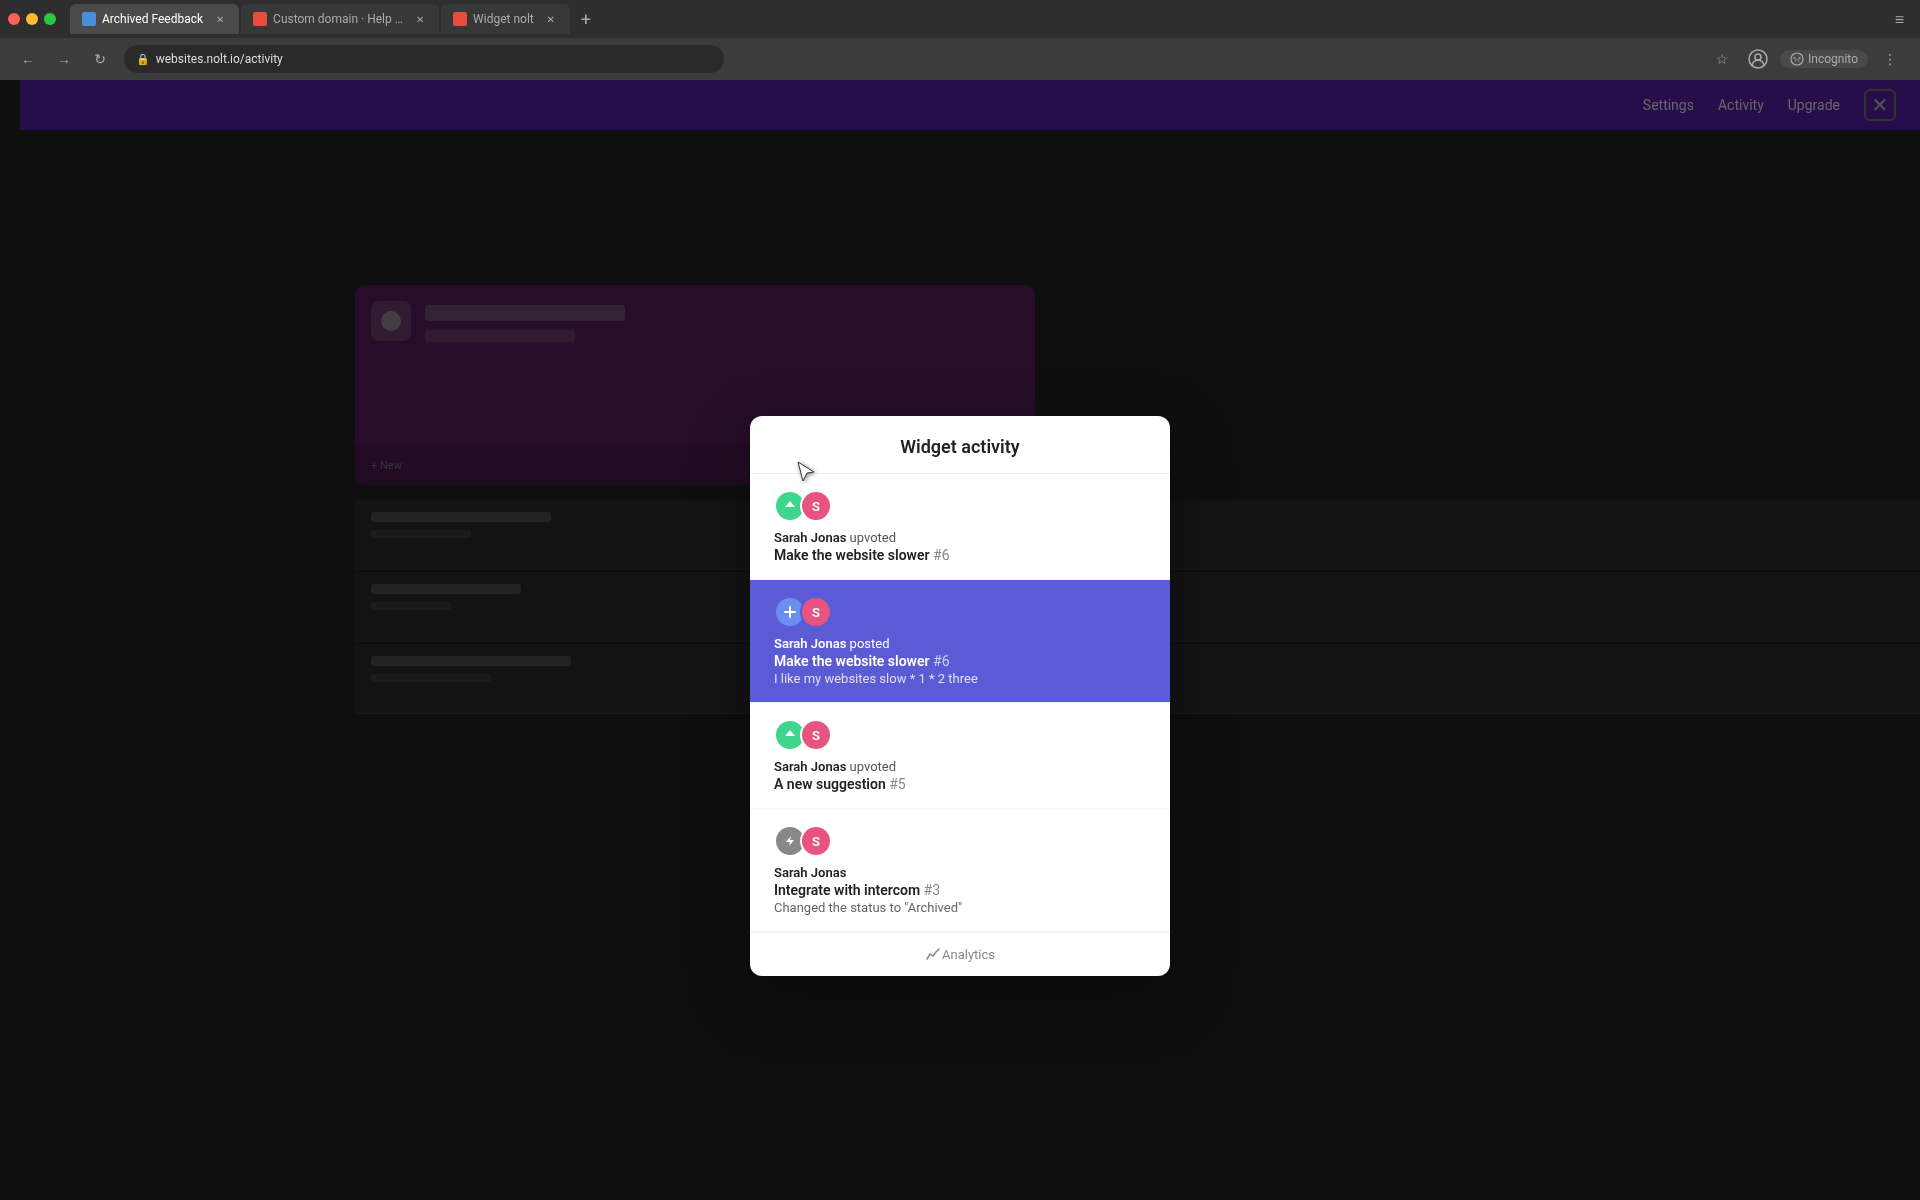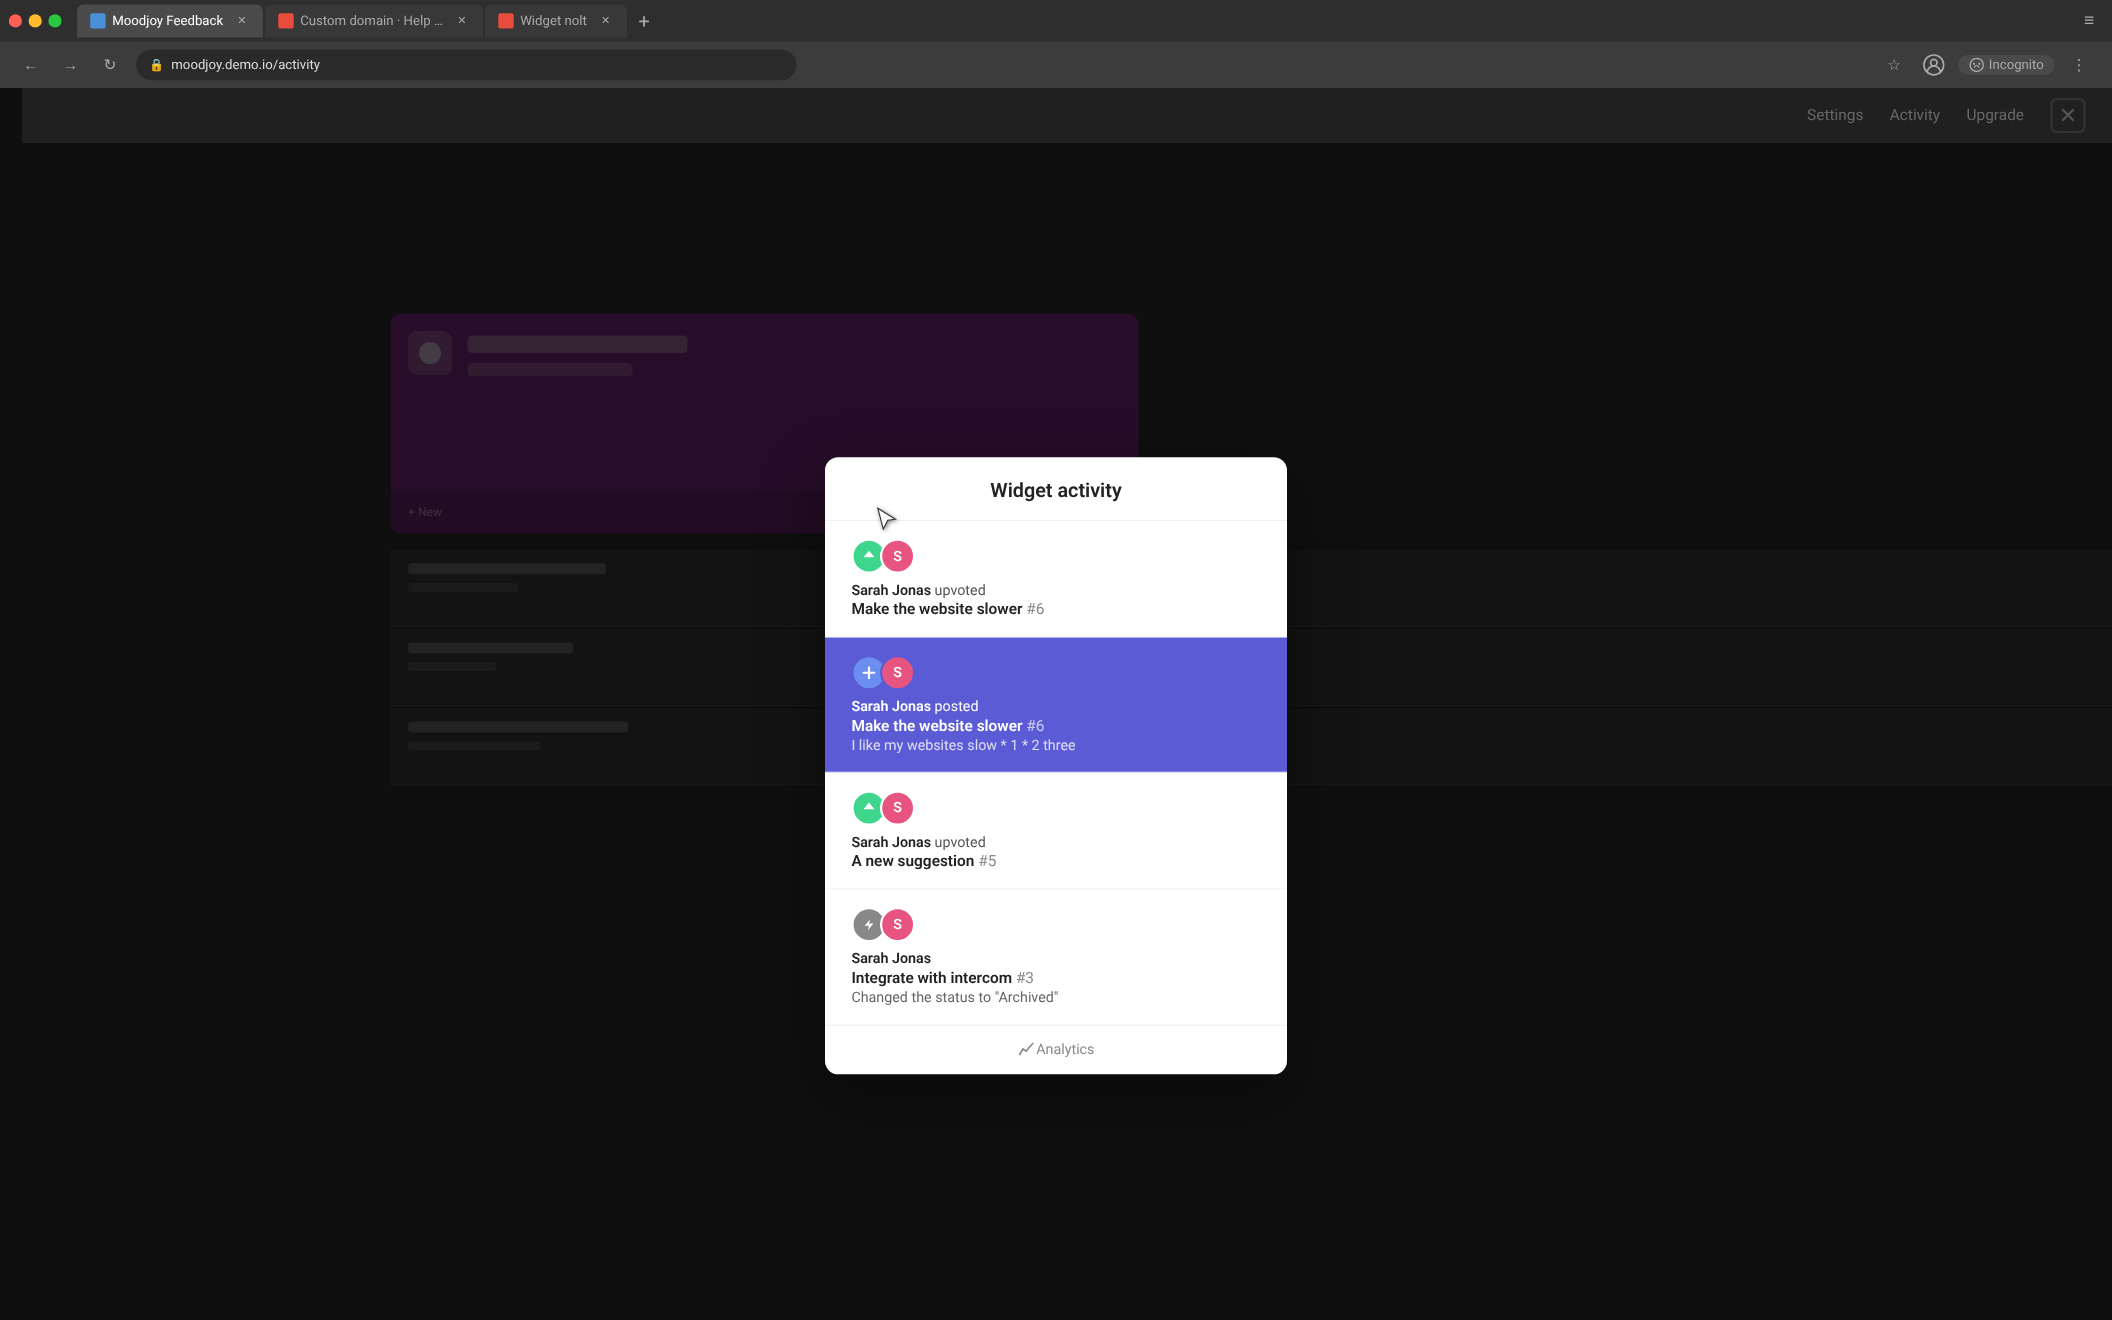--- a/index.html
+++ b/index.html
@@ -191,21 +191,21 @@
       background: #1e1e1e;
     }
 
     
     .app-topbar {
       position: absolute;
       top: 80px;
       left: 0;
       right: 0;
       height: 50px;
-      background: #404040;
+      background: #4c1d95;
       display: flex;
       align-items: center;
       justify-content: flex-end;
       padding: 0 24px;
       gap: 24px;
       margin-left: 20px;
     }
 
     .app-nav-item {
       font-size: 14px;
@@ -392,21 +392,21 @@
 
   <div class="tab-bar">
     <div class="traffic-lights">
       <div class="traffic-light red"></div>
       <div class="traffic-light yellow"></div>
       <div class="traffic-light green"></div>
     </div>
 
     <div class="tab active">
       <div class="tab-favicon favicon-moodjoy" style="width:14px;height:14px;border-radius:2px;background:#4a90d9;"></div>
-      <span class="tab-label">Moodjoy Feedback</span>
+      <span class="tab-label">Archived Feedback</span>
       <div class="tab-close">✕</div>
     </div>
 
     <div class="tab inactive">
       <div class="tab-favicon favicon-nolt" style="width:14px;height:14px;border-radius:2px;background:#e74c3c;"></div>
       <span class="tab-label">Custom domain · Help · Nolt</span>
       <div class="tab-close">✕</div>
     </div>
 
     <div class="tab inactive">
@@ -422,21 +422,21 @@
     </div>
   </div>
 
   <div class="address-bar">
     <div class="nav-btn">←</div>
     <div class="nav-btn">→</div>
     <div class="nav-btn">↻</div>
 
     <div class="url-bar">
       <span class="lock-icon">🔒</span>
-      <span>moodjoy.demo.io/activity</span>
+      <span>websites.nolt.io/activity</span>
     </div>
 
     <div class="browser-actions">
       <div class="browser-action-btn">☆</div>
       <div class="browser-action-btn">
         <svg width="20" height="20" viewBox="0 0 20 20" fill="none">
           <circle cx="10" cy="10" r="9" stroke="#aaa" stroke-width="1.5"></circle>
           <circle cx="10" cy="8" r="3" stroke="#aaa" stroke-width="1.5"></circle>
           <path d="M4 17c0-3.314 2.686-6 6-6s6 2.686 6 6" stroke="#aaa" stroke-width="1.5"></path>
         </svg>

